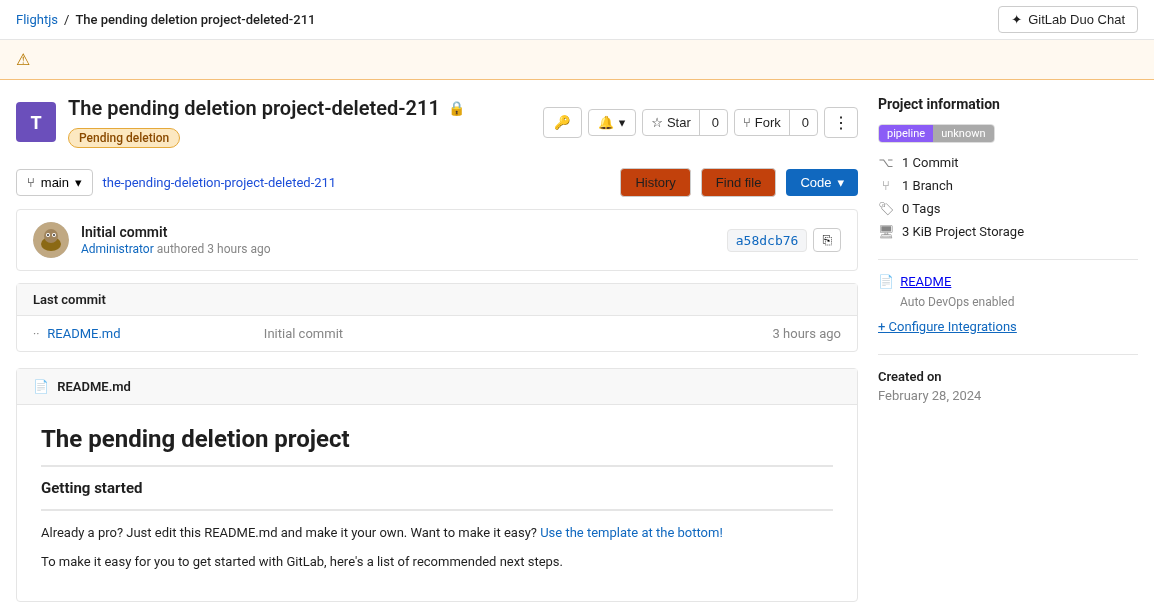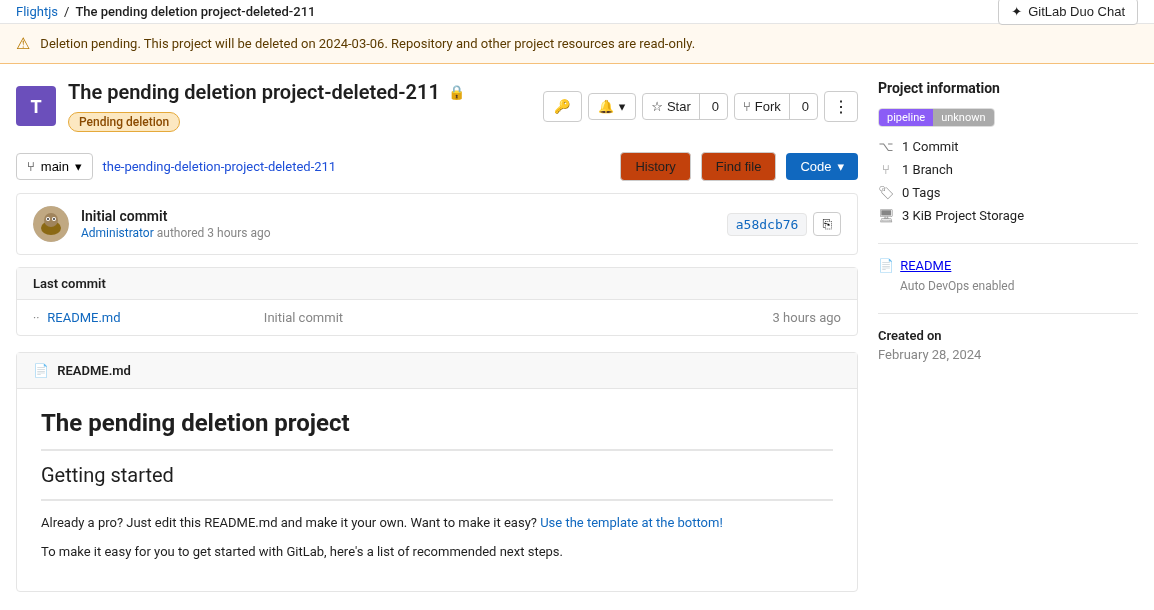--- a/index.html
+++ b/index.html
@@ -1,21 +1,21 @@
 <!DOCTYPE html>
 <html><head>
   <meta charset="utf-8">
   <style>
     * { box-sizing: border-box; margin: 0; padding: 0; }
     body { font-family: -apple-system, BlinkMacSystemFont, 'Segoe UI', Roboto, sans-serif; font-size: 14px; color: #1f1f1f; background: #fff; }
 
     
     .top-nav {
       display: flex; align-items: center; justify-content: space-between;
-      padding: 0 16px; height: 24px; border-bottom: 1px solid #e5e5e5;
+      padding: 0 16px; height: 40px; border-bottom: 1px solid #e5e5e5;
       background: #fff;
     }
     .breadcrumb { display: flex; align-items: center; gap: 6px; font-size: 13px; }
     .breadcrumb a { color: #1068bf; text-decoration: none; }
     .breadcrumb .current { color: #1f1f1f; font-weight: 500; }
     .duo-chat-btn {
       display: flex; align-items: center; gap: 6px;
       padding: 5px 12px; border: 1px solid #ccc; border-radius: 4px;
       background: #fff; cursor: pointer; font-size: 13px; color: #1f1f1f;
     }
@@ -123,21 +123,21 @@
     
     .readme-section { border: 1px solid #e5e5e5; border-radius: 4px; }
     .readme-header {
       display: flex; align-items: center; gap: 8px;
       padding: 10px 16px; border-bottom: 1px solid #e5e5e5;
       font-weight: 600; font-size: 13px; background: #f8f8f8;
     }
     .readme-body { padding: 20px 24px; }
     .readme-body h1 { font-size: 24px; margin-bottom: 12px; font-weight: 700; }
     .readme-body hr { border: none; border-top: 2px solid #e5e5e5; margin: 12px 0; }
-    .readme-body h2 { font-size: 20px; font-weight: 400; margin-bottom: 8px; }
+    .readme-body h2 { font-size: 15px; font-weight: 700; margin-bottom: 8px; }
     .readme-body p { font-size: 13px; color: #1f1f1f; line-height: 1.6; margin-bottom: 8px; }
     .readme-body a { color: #1068bf; text-decoration: none; }
 
     
     .sidebar-section { margin-bottom: 20px; }
     .sidebar-title { font-size: 14px; font-weight: 700; margin-bottom: 8px; }
     .pipeline-badge {
       display: inline-flex; gap: 0; border-radius: 4px; overflow: hidden;
       border: 1px solid #ddd; font-size: 11px; margin-top: 4px;
     }
@@ -167,21 +167,20 @@
     <span class="current">The pending deletion project-deleted-211</span>
   </div>
   <button class="duo-chat-btn">
     <span>✦</span>
     <span>GitLab Duo Chat</span>
   </button>
 </div>
 
 <div class="warning-banner">
   <span class="warning-icon">⚠</span>
-  <span>Deletion pending. This project will be deleted on 2024-03-06. Repository and other project resources are read-only.</span>
 </div>
 
 <div class="main-container">
   <div class="content-area">
 
     <div class="project-header">
       <div class="project-avatar">
         <span>T</span>
       </div>
       <div class="project-title-row">
@@ -316,20 +315,23 @@
     </div>
 
     <hr class="sidebar-divider">
 
     <div class="sidebar-section">
       <div class="readme-link">
         <span>📄</span>
         <a href="#">README</a>
       </div>
       <div class="auto-devops">Auto DevOps enabled</div>
+      <a href="#" class="configure-link">
+        <span>+ Configure Integrations</span>
+      </a>
     </div>
 
     <hr class="sidebar-divider">
 
     <div class="sidebar-section">
       <div class="created-label">Created on</div>
       <div class="created-date">February 28, 2024</div>
     </div>
   </div>
 </div>

